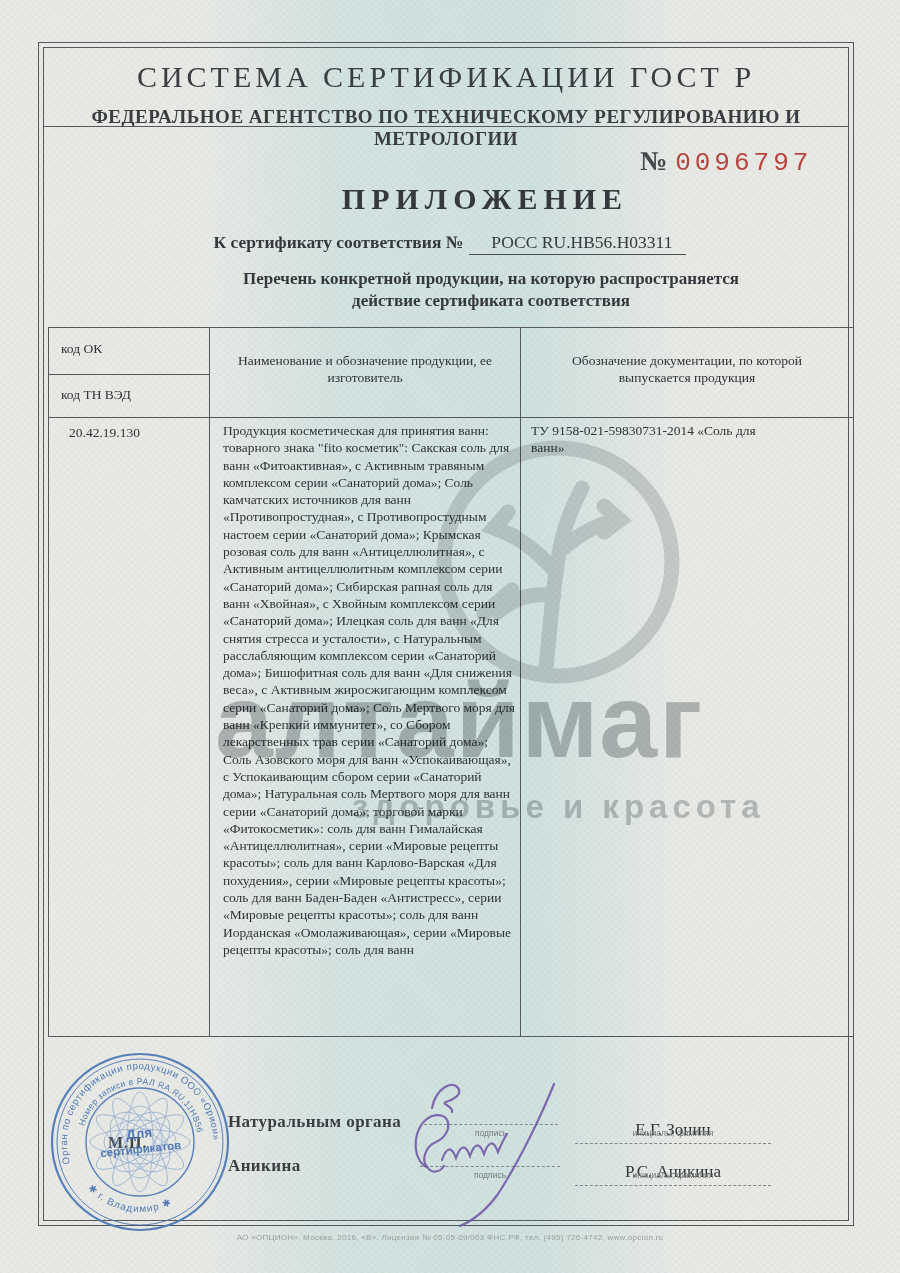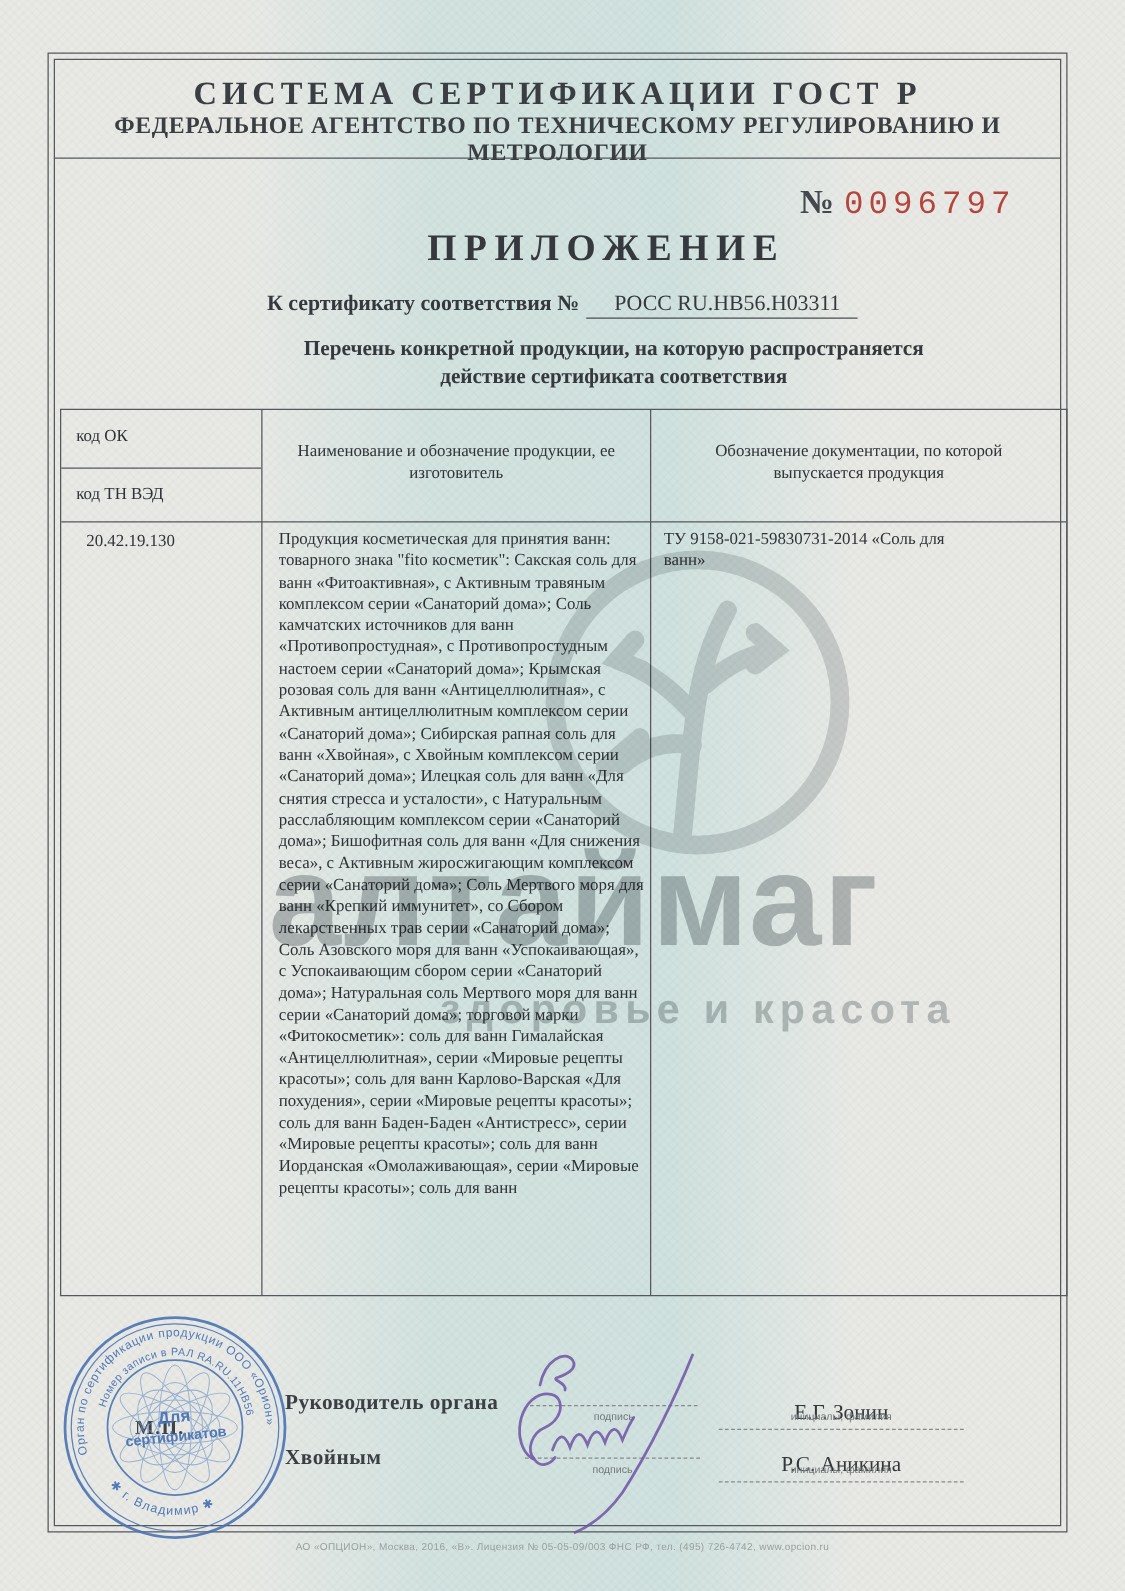--- a/index.html
+++ b/index.html
@@ -8,22 +8,22 @@
     background:
       repeating-linear-gradient(45deg, rgba(90,100,100,.025) 0 2px, rgba(0,0,0,0) 2px 5px),
       repeating-linear-gradient(-45deg, rgba(90,100,100,.025) 0 2px, rgba(0,0,0,0) 2px 5px),
       linear-gradient(90deg, rgba(170,212,212,0) 22%, rgba(160,210,210,.30) 38%, rgba(160,210,210,.34) 60%, rgba(170,212,212,0) 76%),
       #e9eae6;
     font-family:"Liberation Serif", serif;color:#2f3337;
   }
   .border-outer{position:absolute;left:38px;top:42px;width:814px;height:1182px;border:1.5px solid #55585c;}
   .border-inner{position:absolute;left:4px;top:4px;right:4px;bottom:4px;border:1px solid #55585c;}
   .header-band{position:absolute;left:0;top:0;width:100%;height:78px;border-bottom:1.5px solid #55585c;text-align:center;}
-  .header-title{margin-top:12px;font-size:26px;font-weight:700;letter-spacing:4px;color:#3a3e42;}
-  .header-subtitle{margin-top:0;font-size:19px;font-weight:700;letter-spacing:.5px;color:#3a3e42;}
+  .header-title{margin-top:12px;font-size:30px;font-weight:400;letter-spacing:4px;color:#3a3e42;}
+  .header-subtitle{margin-top:12px;font-size:19px;font-weight:700;letter-spacing:.5px;color:#3a3e42;}
   .form-number{position:absolute;left:640px;top:146px;white-space:nowrap;}
   .form-number .sign{font-size:27px;font-weight:700;color:#45494d;vertical-align:baseline;}
   .form-number .value{font-family:"Liberation Mono", monospace;font-size:26px;color:#b5463d;letter-spacing:4px;margin-left:8px;}
   .doc-title{position:absolute;left:0;top:182px;width:100%;text-align:center;font-size:30px;font-weight:700;letter-spacing:6px;color:#35393d;margin-left:35px;}
   .cert-line{position:absolute;left:0;top:232px;width:100%;text-align:center;font-size:17.5px;font-weight:700;color:#35393d;}
   .cert-line .num{font-weight:400;border-bottom:1.2px solid #4a4d51;padding:0 14px 2px 22px;margin-left:6px;}
   .desc{position:absolute;left:0;top:268px;width:100%;text-align:center;font-size:17px;font-weight:700;line-height:22px;color:#35393d;padding-left:41px;}
   
   .ctable{position:absolute;left:48px;top:327px;width:804px;height:708px;border:1.3px solid #55585c;}
   .vline{position:absolute;top:0;bottom:0;width:0;border-left:1.2px solid #55585c;}
@@ -100,22 +100,22 @@
         <path d="M126,164 C104,160 86,166 70,180"></path>
         <path d="M56,182 L84,158"></path>
       </g>
     </svg>
     <div class="wm-brand">алтаймаг</div>
     <div class="wm-tagline">здоровье и красота</div>
   </div>
 
   <div class="mp-label">М.П.</div>
 
-  <div class="role" style="left:228px;top:1112px;">Руководитель органа</div>
-  <div class="role" style="left:228px;top:1156px;">Хвойным</div>
+  <div class="role" style="left:228px;top:1112px;">Натуральным органа</div>
+  <div class="role" style="left:228px;top:1156px;">Аникина</div>
 
   <div class="sigline" style="left:424px;top:1104px;width:134px;height:20px;"></div>
   <div class="tinylabel" style="left:424px;top:1128px;width:134px;">подпись</div>
   <div class="sigline" style="left:420px;top:1146px;width:140px;height:20px;"></div>
   <div class="tinylabel" style="left:420px;top:1170px;width:140px;">подпись</div>
 
   <div class="fio" style="left:575px;top:1100px;width:196px;">Е.Г. Зонин</div>
   <div class="tinylabel" style="left:575px;top:1128px;width:196px;">инициалы, фамилия</div>
   <div class="fio" style="left:575px;top:1142px;width:196px;">Р.С. Аникина</div>
   <div class="tinylabel" style="left:575px;top:1170px;width:196px;">инициалы, фамилия</div>

